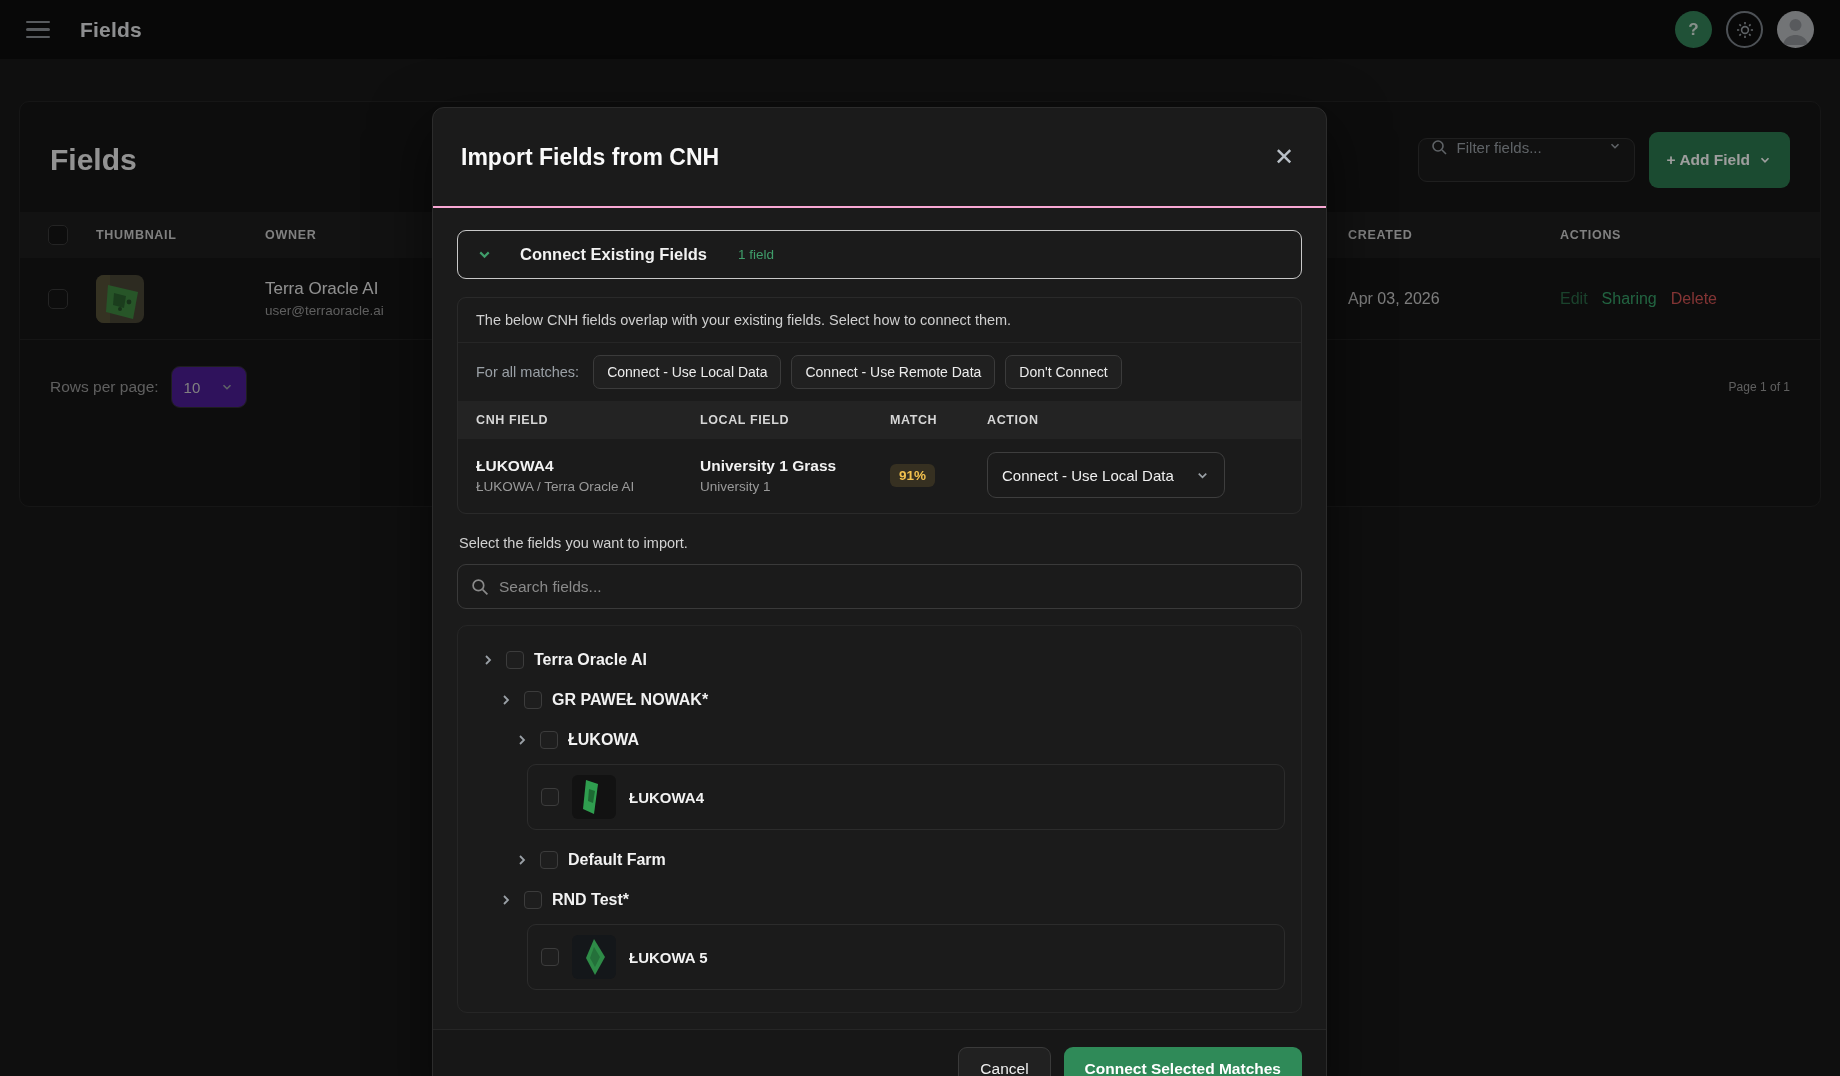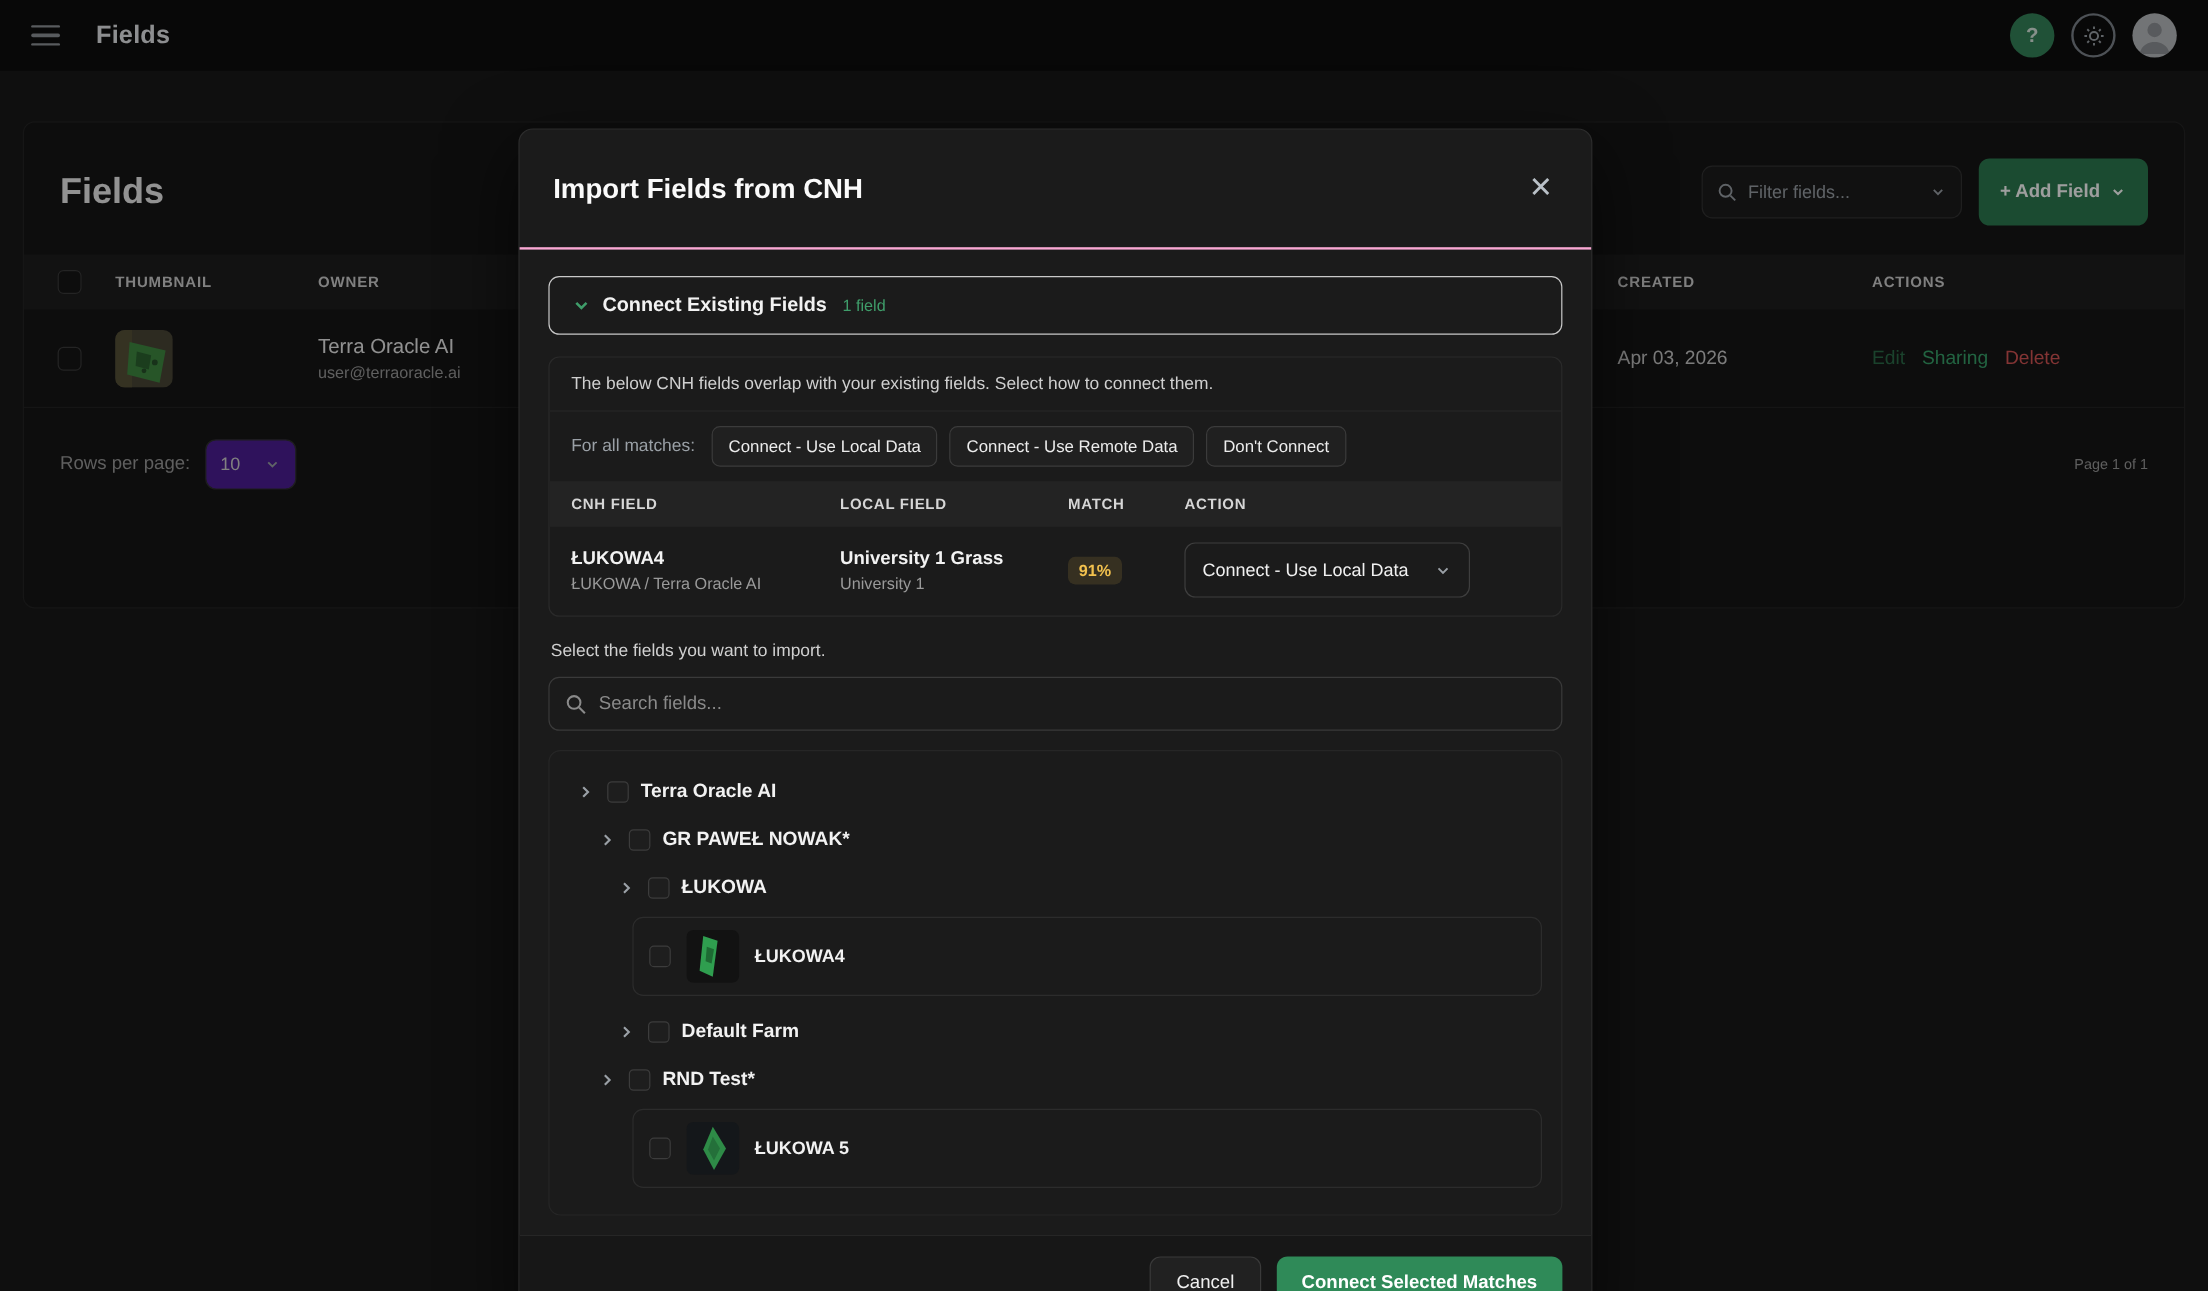--- a/index.html
+++ b/index.html
@@ -16,21 +16,21 @@
   .help-btn { background:#35835a; color:#d9e9df; font-size:17px; font-weight:bold; }
   .theme-btn { border:2px solid #7d848b; color:#9aa0a6; }
   .avatar { background:#b9bcbf; overflow:hidden; }
 
   
   .page { padding:42px 19px 0; }
   .card { background:#161616; border:1px solid #242424; border-radius:10px; height:406px; position:relative; }
   .card-head { display:flex; align-items:center; justify-content:space-between; padding:30px 30px 24px; }
   .page-h1 { font-size:30px; font-weight:bold; color:#ececec; }
   .head-right { display:flex; gap:14px; align-items:center; }
-  .filter-box { width:217px; height:44px; border:1px solid #333; background:#1c1c1c; border-radius:9px; display:flex; align-items:center; gap:9px; padding:0 12px; color:#9aa0a6; font-size:15px; }
+  .filter-box { width:217px; height:44px; border:1px solid #333; background:#1c1c1c; border-radius:9px; display:flex; align-items:flex-start; gap:9px; padding:0 12px; color:#9aa0a6; font-size:15px; }
   .filter-box .chev { margin-left:auto; }
   .add-btn { height:56px; background:#2d7a4f; border:none; border-radius:9px; color:#fff; font-weight:bold; font-size:15.5px; padding:0 18px; display:flex; align-items:center; gap:8px; cursor:pointer; font-family:inherit; }
 
   .ptable-head { display:flex; align-items:center; background:#1d1d1d; height:46px; font-size:12.5px; font-weight:bold; color:#cfcfcf; letter-spacing:.7px; }
   .ptable-row { display:flex; align-items:center; height:82px; border-bottom:1px solid #232323; }
   .col-check { width:76px; display:flex; justify-content:center; }
   .col-thumb { width:169px; }
   .col-owner { flex:1; }
   .col-created { width:212px; }
   .col-actions { width:260px; }
@@ -50,21 +50,21 @@
   .page-info { color:#9a9a9a; font-size:12px; }
 
   
   .overlay { position:absolute; inset:0; background:rgba(0,0,0,.38); z-index:10; }
   .modal { position:absolute; left:432px; top:107px; width:895px; background:#1b1b1b; border:1px solid #2c2c2c; border-radius:12px; z-index:20; box-shadow:0 20px 60px rgba(0,0,0,.6); display:flex; flex-direction:column; }
   .modal-head { display:flex; align-items:center; justify-content:space-between; padding:33px 28px; border-bottom:2px solid #f9a8d4; }
   .modal-title { font-size:23px; font-weight:bold; color:#fafafa; }
   .close-x { color:#b9c0c7; font-size:24px; line-height:1; cursor:pointer; padding:4px; }
   .modal-body { padding:22px 24px 16px; }
 
-  .collapsible { border:1px solid #c9c9c9; border-radius:9px; padding:14px 18px; display:flex; align-items:center; gap:9px; cursor:pointer; }
+  .collapsible { border:1px solid #c9c9c9; border-radius:9px; padding:14px 18px; display:flex; align-items:center; gap:27px; cursor:pointer; }
   .collapsible .c-title { font-size:16.5px; font-weight:bold; color:#f2f2f2; }
   .collapsible .c-badge { font-size:13.5px; color:#3f9d6a; margin-left:4px; }
 
   .overlap-box { border:1px solid #2a2a2a; border-radius:9px; margin-top:18px; overflow:hidden; }
   .overlap-desc { padding:14px 18px; font-size:14.5px; color:#cfcfcf; border-bottom:1px solid #262626; }
   .bulk-row { padding:12px 18px; display:flex; align-items:center; gap:10px; }
   .bulk-label { font-size:14.5px; color:#9aa0a6; margin-right:4px; }
   .bulk-btn { background:#202020; border:1px solid #3b3b3b; border-radius:7px; padding:8px 13px; font-size:14px; color:#ececec; cursor:pointer; font-family:inherit; }
   .mtable-head { background:#232323; display:flex; padding:12px 18px; font-size:12.5px; font-weight:bold; color:#d6d6d6; letter-spacing:.6px; }
   .mtable-row { display:flex; align-items:center; padding:13px 18px 15px; }

